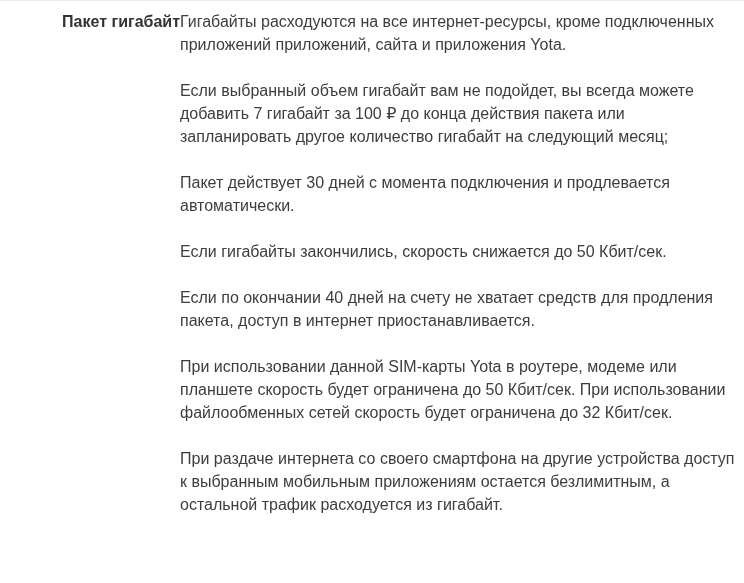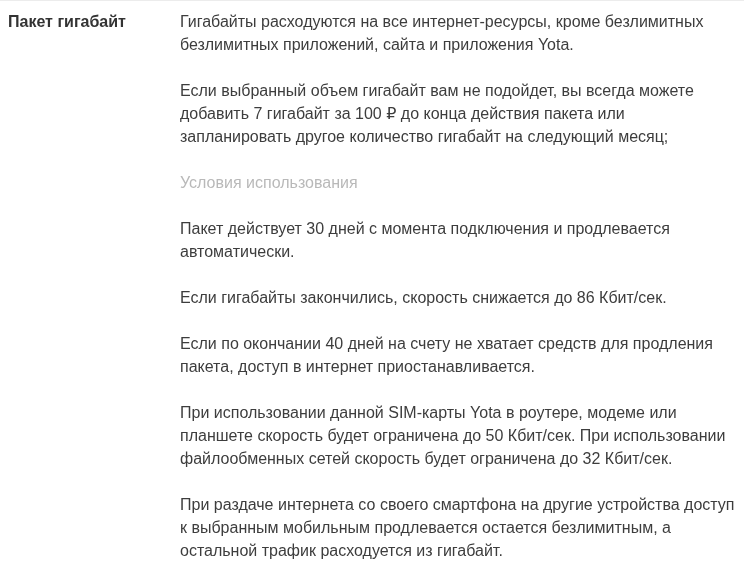--- a/index.html
+++ b/index.html
@@ -25,20 +25,21 @@
     flex: 0 0 180px;
     width: 180px;
     box-sizing: border-box;
     padding-left: 8px;
   }
   .label-col .label {
     font-size: 16px;
     line-height: 23px;
     font-weight: bold;
     color: #333333;
+    text-align: right;
   }
   .content-col {
     width: 560px;
     flex: 0 0 560px;
   }
   .content-col p {
     margin: 0 0 23px 0;
     font-size: 16px;
     line-height: 23px;
     color: #3d3d3d;
@@ -48,22 +49,21 @@
   }
 </style>
 </head>
 <body>
 
 <div class="row">
   <div class="label-col">
     <div class="label">Пакет гигабайт</div>
   </div>
   <div class="content-col">
-    <p>Гигабайты расходуются на все интернет-ресурсы, кроме безлимитных безлимитных приложений, сайта и приложения Yota.</p>
+    <p>Гигабайты расходуются на все интернет-ресурсы, кроме подключенных приложений приложений, сайта и приложения Yota.</p>
     <p>Если выбранный объем гигабайт вам не подойдет, вы всегда можете добавить 7 гигабайт за 100 ₽ до конца действия пакета или запланировать другое количество гигабайт на следующий месяц;</p>
-    <p class="subheading">Условия использования</p>
     <p>Пакет действует 30 дней с момента подключения и продлевается автоматически.</p>
-    <p>Если гигабайты закончились, скорость снижается до 86 Кбит/сек.</p>
+    <p>Если гигабайты закончились, скорость снижается до 50 Кбит/сек.</p>
     <p>Если по окончании 40 дней на счету не хватает средств для продления пакета, доступ в интернет приостанавливается.</p>
     <p>При использовании данной SIM-карты Yota в роутере, модеме или планшете скорость будет ограничена до 50 Кбит/сек. При использовании файлообменных сетей скорость будет ограничена до 32 Кбит/сек.</p>
-    <p>При раздаче интернета со своего смартфона на другие устройства доступ к выбранным мобильным продлевается остается безлимитным, а остальной трафик расходуется из гигабайт.</p>
+    <p>При раздаче интернета со своего смартфона на другие устройства доступ к выбранным мобильным приложениям остается безлимитным, а остальной трафик расходуется из гигабайт.</p>
   </div>
 </div>
 
 </body></html>

